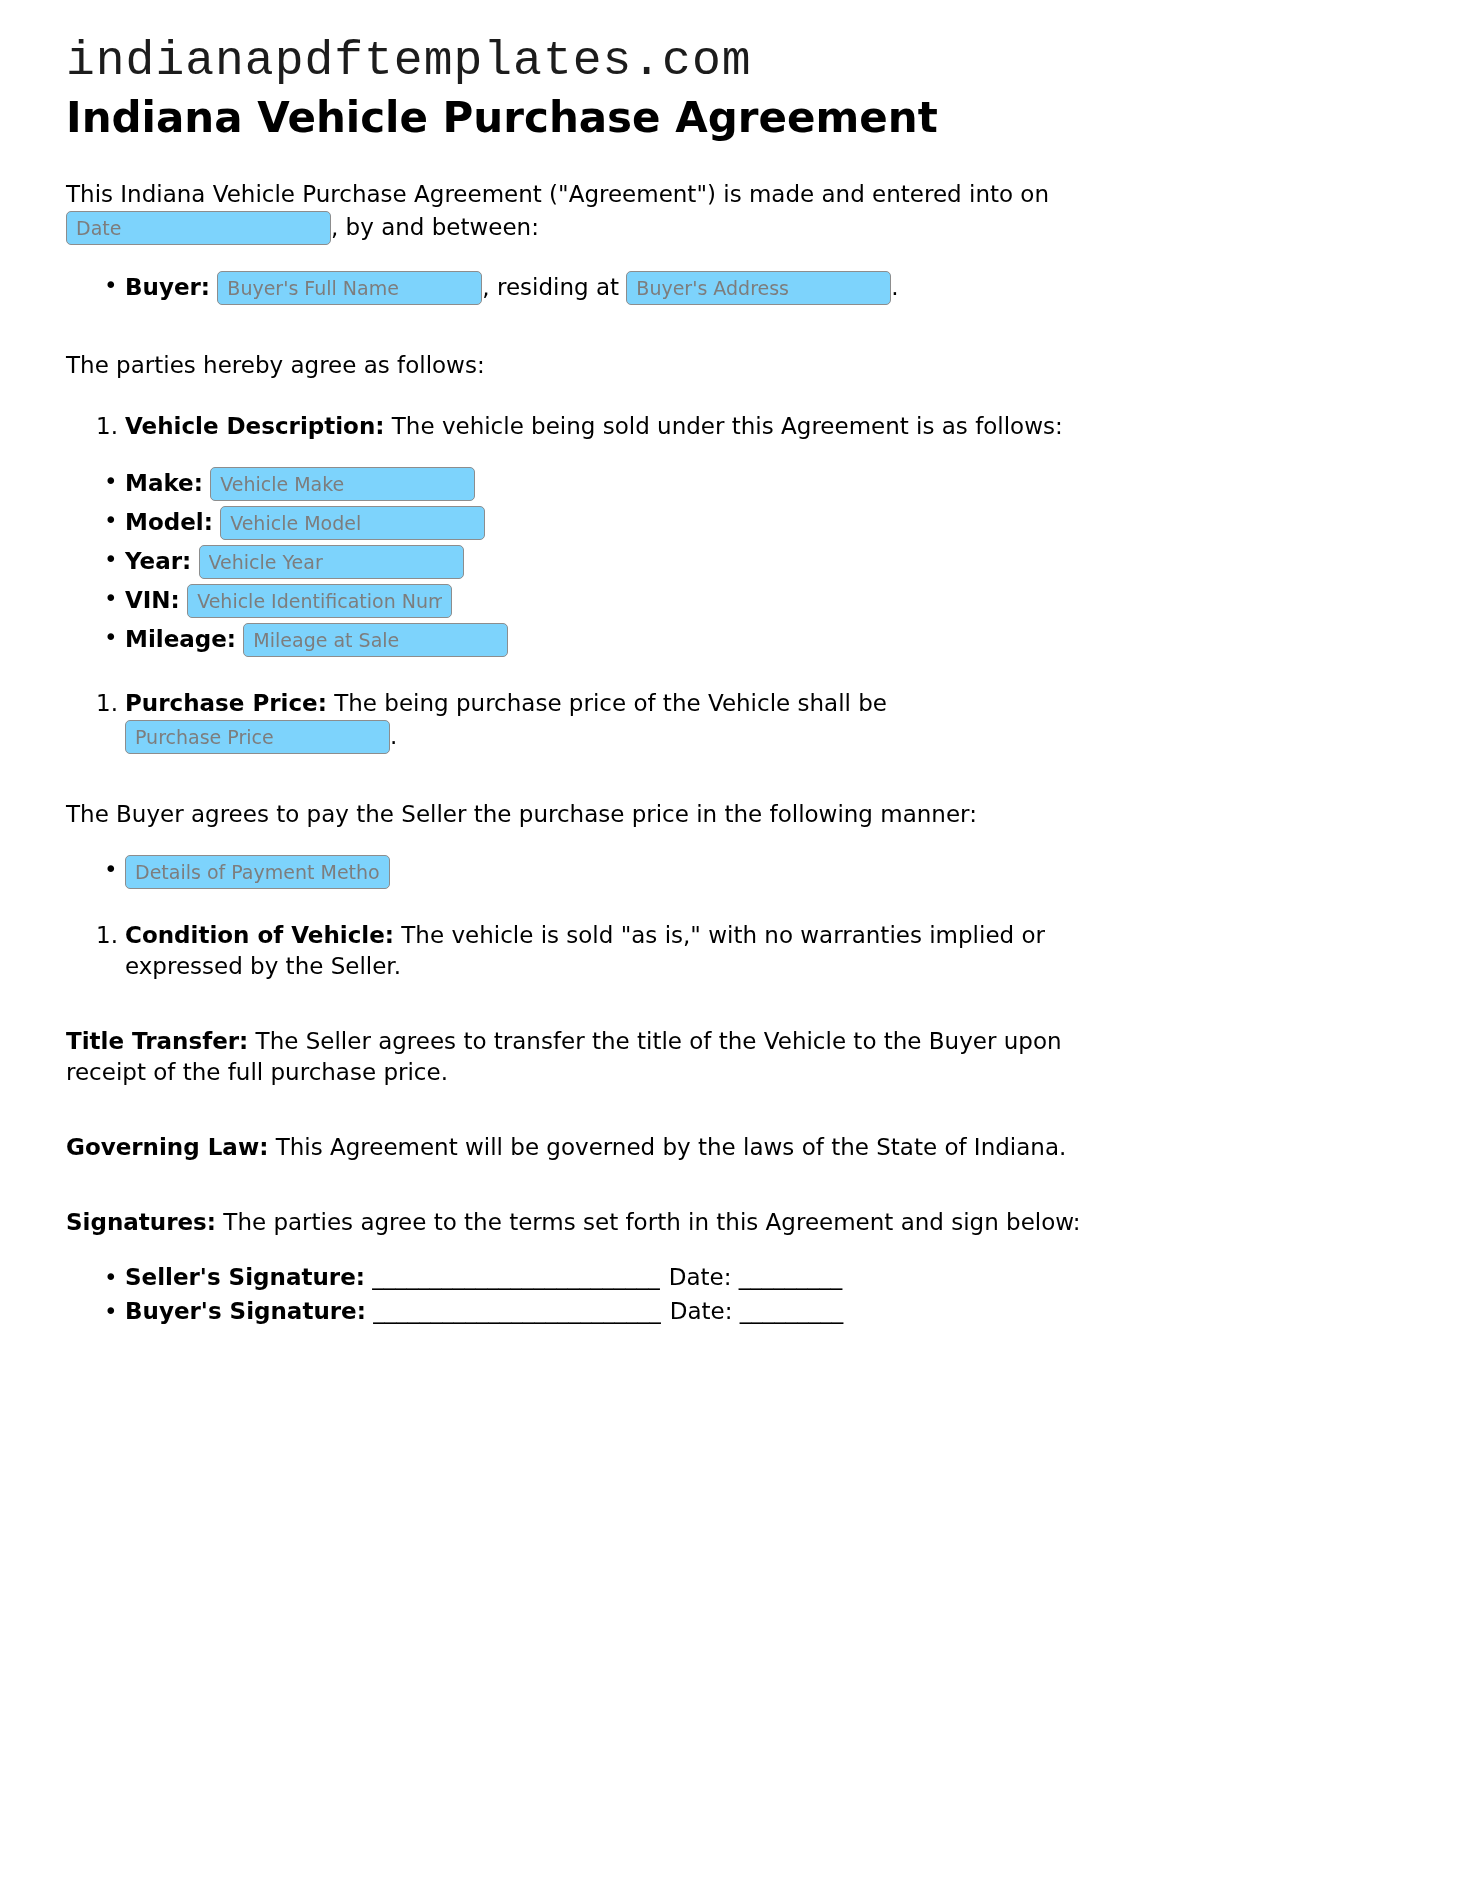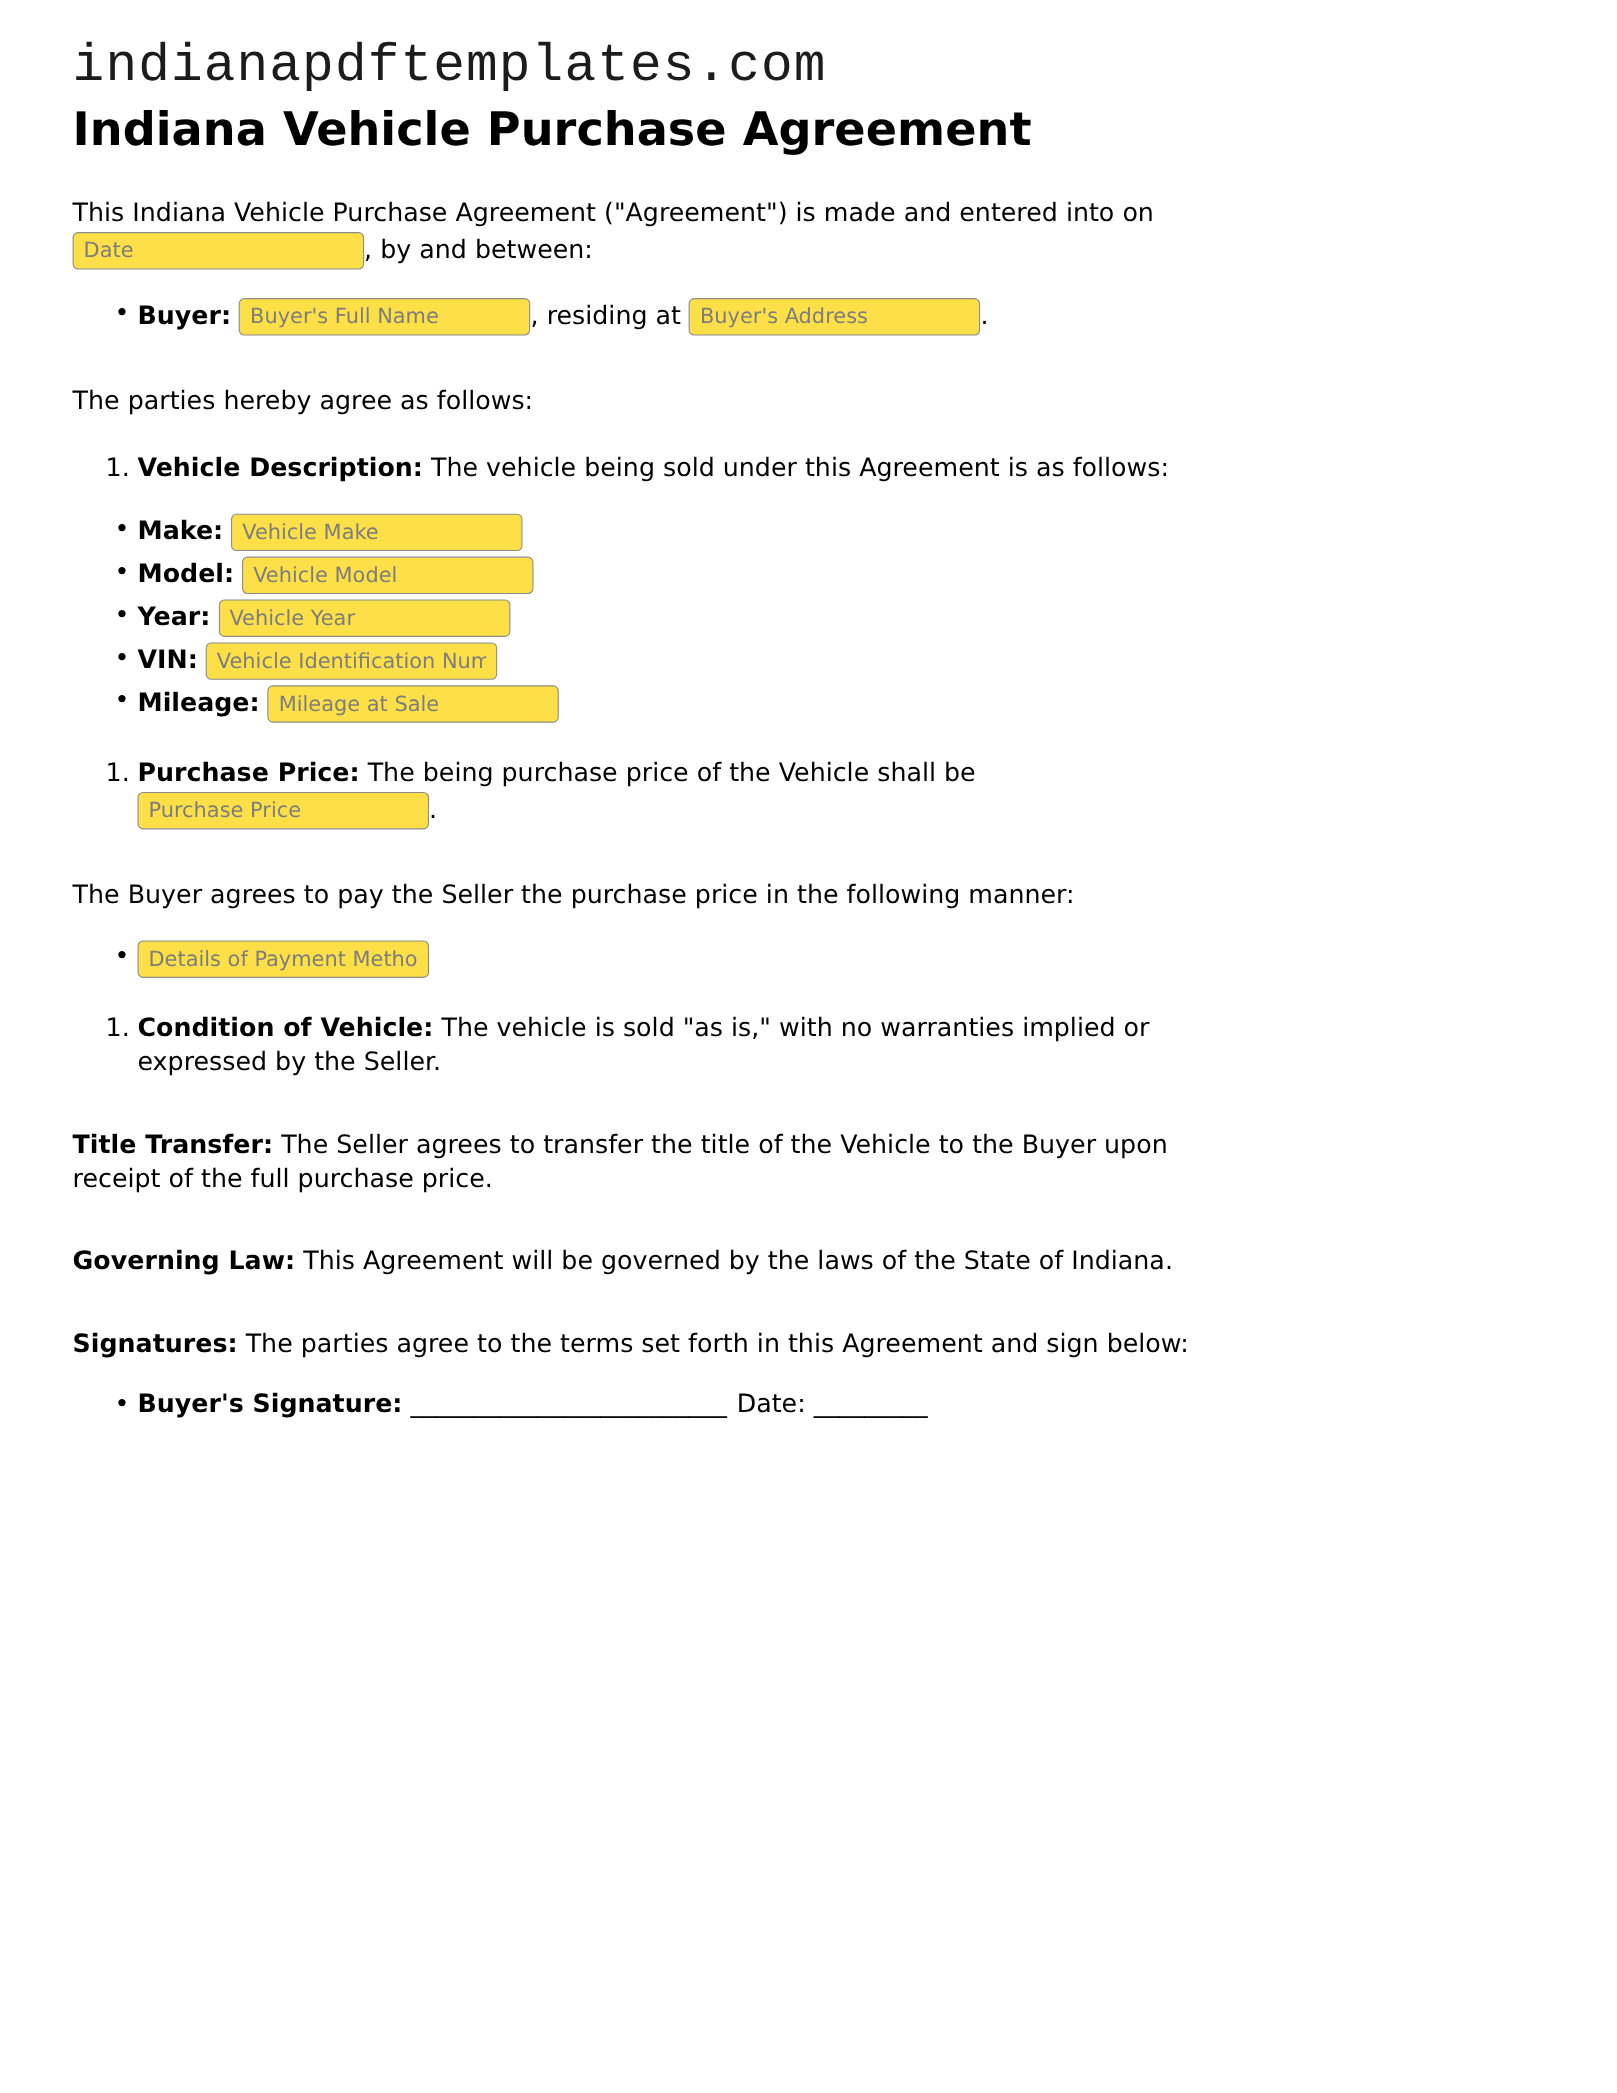--- a/index.html
+++ b/index.html
@@ -37,21 +37,21 @@
 
   input.field {
     height: 34px;
     width: 265px;
     border: 1.5px solid #8d8d8d;
     border-radius: 5px;
     padding: 2px 9px;
     font-size: 19px;
     font-family: "DejaVu Sans", "Liberation Sans", sans-serif;
     color: #444;
-    background: #fde047;
+    background: #7dd3fc;
     vertical-align: middle;
     margin: 1px 0;
   }
   input.field::placeholder { color: #7d7d7d; opacity: 1; }
 
   ul.blist {
     list-style: none;
     margin: 24px 0 0 0;
     padding-left: 59px;
   }
@@ -140,17 +140,18 @@
       <strong>Condition of Vehicle:</strong><span> The vehicle is sold "as is," with no warranties implied or expressed by the Seller.</span>
     </div>
 
     <p class="body-text section"><strong>Title Transfer:</strong><span> The Seller agrees to transfer the title of the Vehicle to the Buyer upon receipt of the full purchase price.</span></p>
 
     <p class="body-text section"><strong>Governing Law:</strong><span> This Agreement will be governed by the laws of the State of Indiana.</span></p>
 
     <p class="body-text section"><strong>Signatures:</strong><span> The parties agree to the terms set forth in this Agreement and sign below:</span></p>
 
     <ul class="blist sig-list">
+      <li><strong>Seller's Signature:</strong><span> _________________________</span><span class="date-label">Date:</span> <span>_________</span></li>
       <li><strong>Buyer's Signature:</strong><span> _________________________</span><span class="date-label">Date:</span> <span>_________</span></li>
     </ul>
 
   </div>
 </div>
 
 </body></html>

